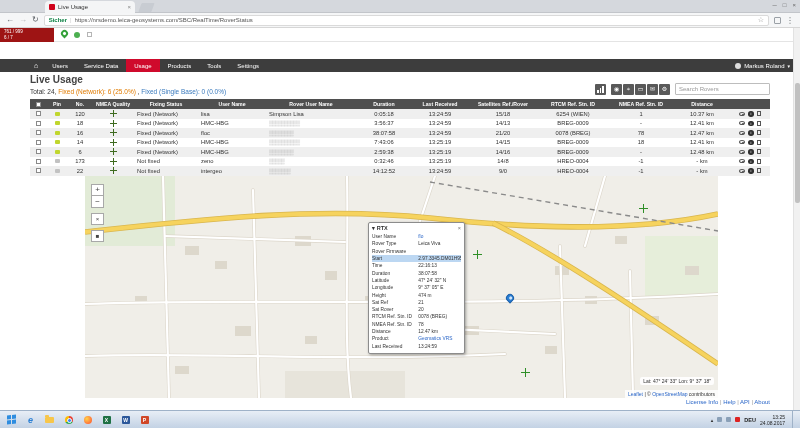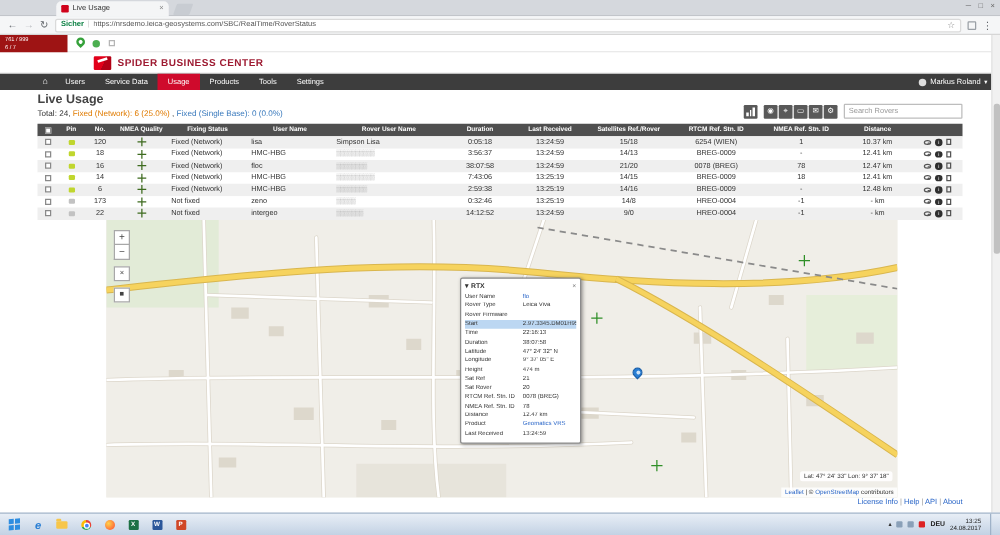--- a/index.html
+++ b/index.html
@@ -185,24 +185,20 @@
   <div class="extbar">
     <div class="redblock">
       <div>761 / 999</div>
       <div>6 / 7</div>
     </div>
     <span class="greenpin"></span>
     <span class="greendot"></span>
     <span class="grayglyph"></span>
   </div>
 
-  <div class="appheader">
-    <span class="leica-logo"></span>
-    <span class="brand">Spider Business Center</span>
-  </div>
 
   <div class="navbar">
     <span class="homeitem">⌂</span>
     <div style="display:flex">
 
         <span class="navitem">Users</span>
 
         <span class="navitem">Service Data</span>
 
         <span class="navitem active">Usage</span>

